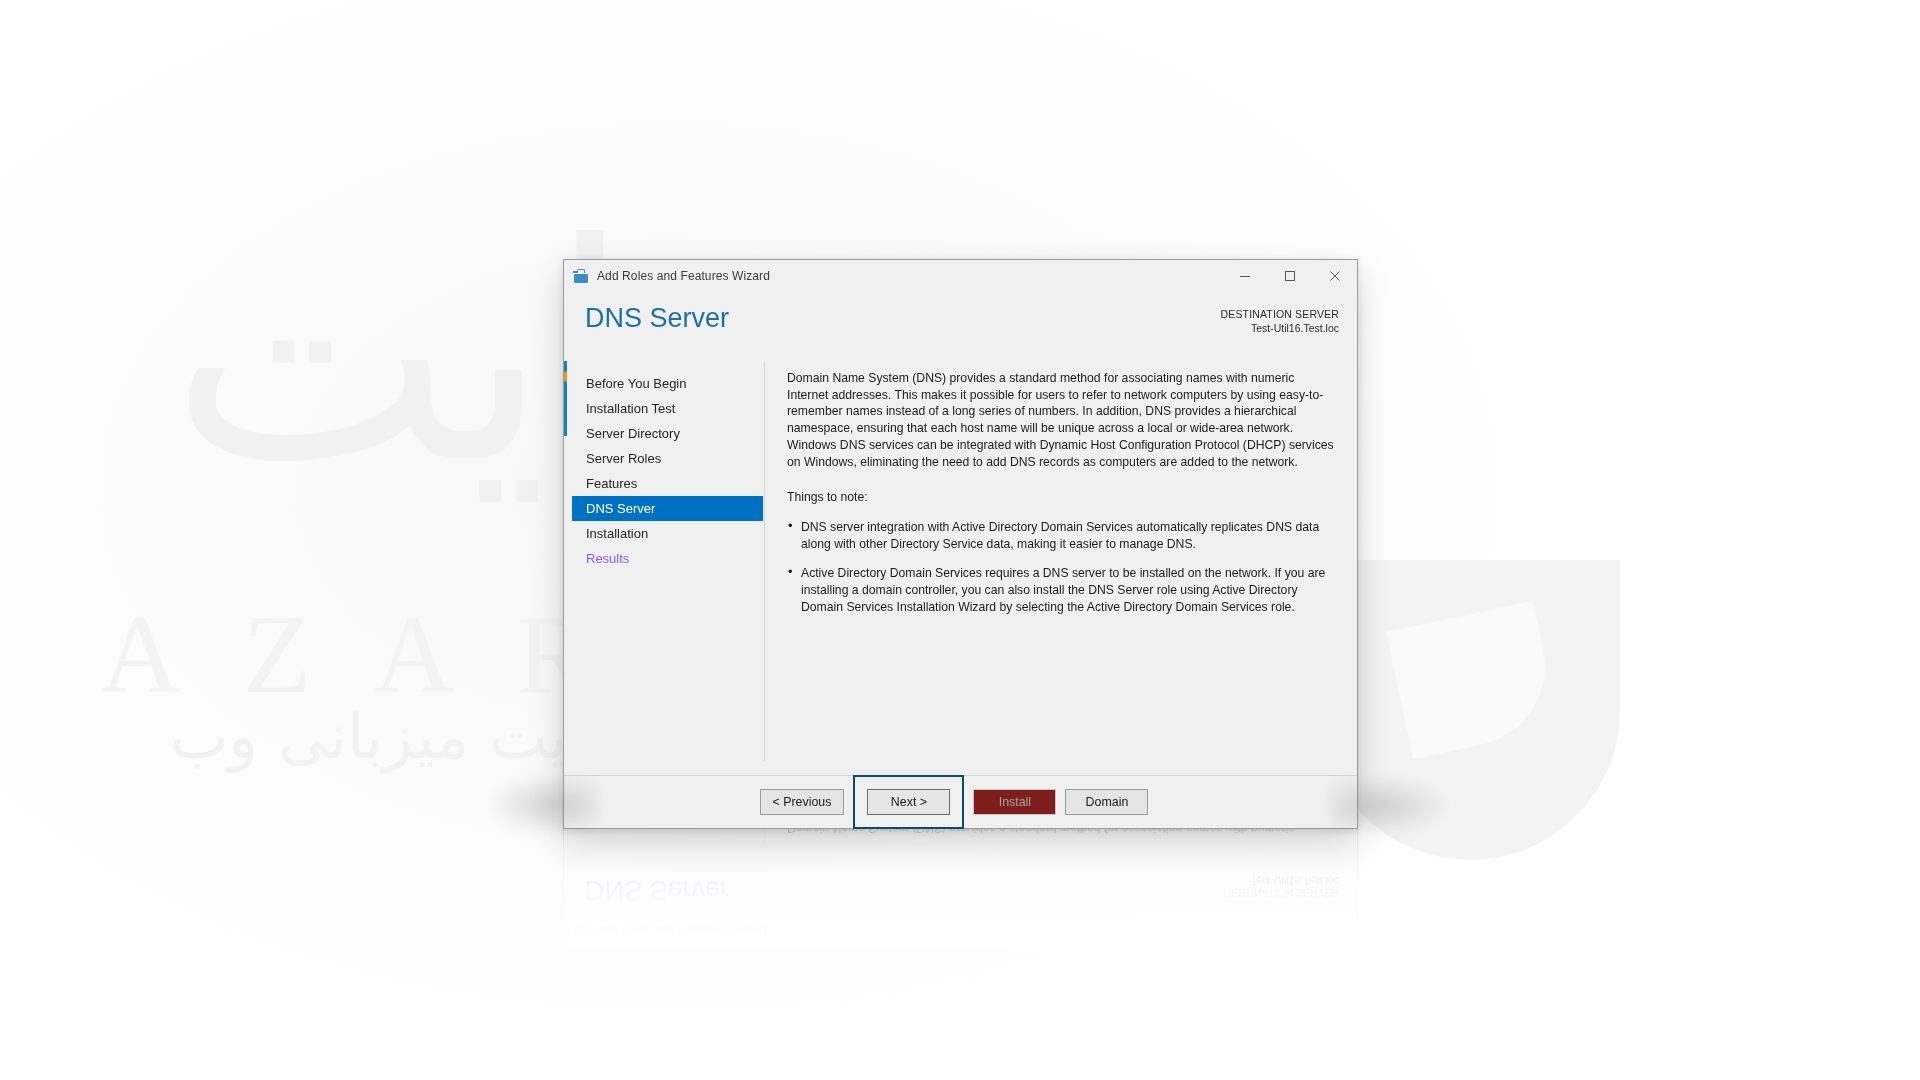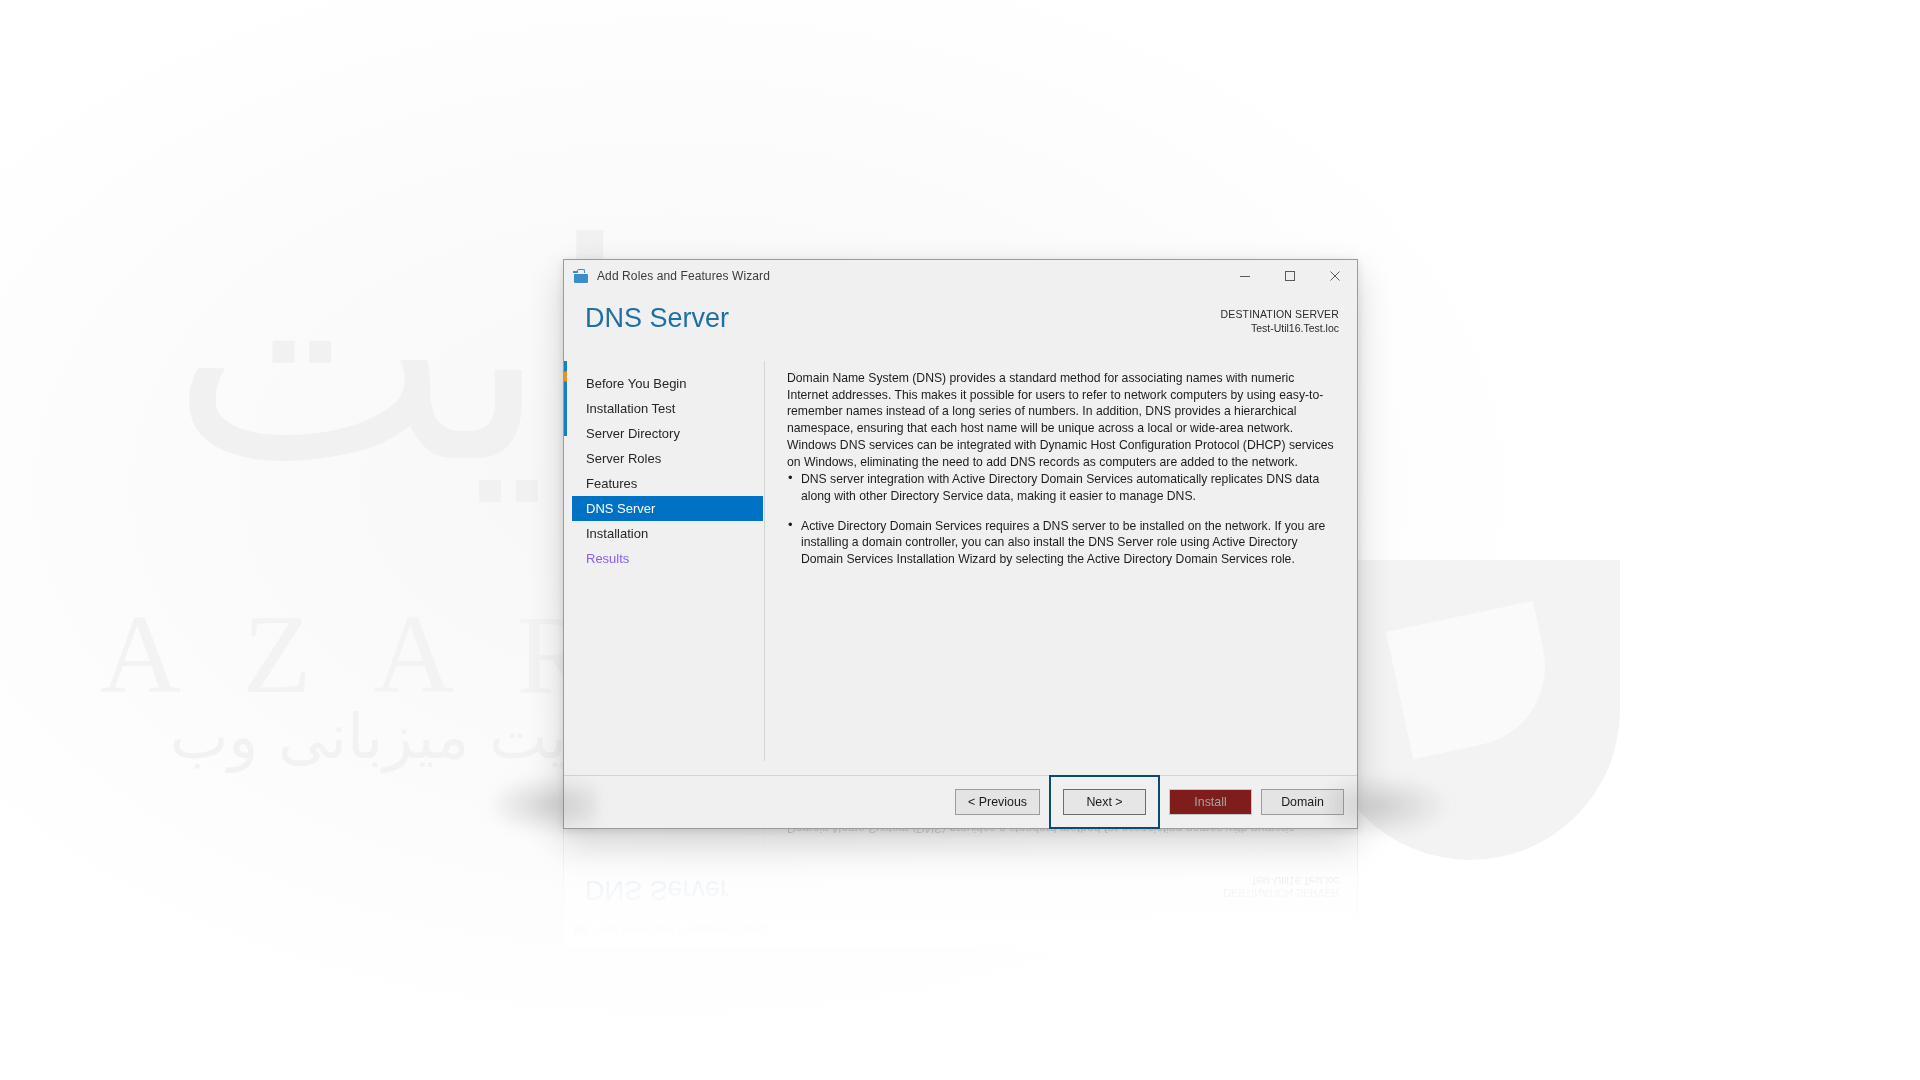--- a/index.html
+++ b/index.html
@@ -223,21 +223,21 @@
     line-height: 16.7px;
     text-align: left;
   }
   .note-head {
     font-size: 12.2px;
     color: #1c1c1c;
     margin-top: 19px;
     line-height: 16.7px;
   }
   ul.notes {
-    margin-top: 1px;
+    margin-top: 13px;
     list-style: none;
   }
   ul.notes li {
     position: relative;
     padding-left: 14px;
     font-size: 12.2px;
     color: #1c1c1c;
     line-height: 16.7px;
     margin-bottom: 13px;
   }
@@ -250,21 +250,21 @@
   }
 
   
   .footer {
     flex: 0 0 auto;
     height: 53px;
     border-top: 1px solid #d4d4d4;
     background: #f0f0f0;
     display: flex;
     align-items: center;
-    justify-content: flex-end;
+    justify-content: center;
     padding-right: 13px;
     gap: 9px;
     position: relative;
   }
   .wbtn {
     min-width: 83px;
     height: 26px;
     padding: 0 12px;
     font-size: 12.4px;
     color: #1a1a1a;
@@ -427,20 +427,21 @@
         <div class="nav-item">Server Directory</div>
         <div class="nav-item">Server Roles</div>
         <div class="nav-item">Features</div>
         <div class="nav-item active">DNS Server</div>
         <div class="nav-item">Installation</div>
         <div class="nav-item disabled">Results</div>
       </div>
 
       <div class="content">
         <p class="para">Domain Name System (DNS) provides a standard method for associating names with numeric Internet addresses. This makes it possible for users to refer to network computers by using easy-to-remember names instead of a long series of numbers. In addition, DNS provides a hierarchical namespace, ensuring that each host name will be unique across a local or wide-area network. Windows DNS services can be integrated with Dynamic Host Configuration Protocol (DHCP) services on Windows, eliminating the need to add DNS records as computers are added to the network.</p>
+        <p class="note-head">Things to note:</p>
         <ul class="notes">
           <li>DNS server integration with Active Directory Domain Services automatically replicates DNS data along with other Directory Service data, making it easier to manage DNS.</li>
           <li>Active Directory Domain Services requires a DNS server to be installed on the network. If you are installing a domain controller, you can also install the DNS Server role using Active Directory Domain Services Installation Wizard by selecting the Active Directory Domain Services role.</li>
         </ul>
       </div>
 
     </div>
 
     <div class="footer">
       <div class="btn-wrap">

